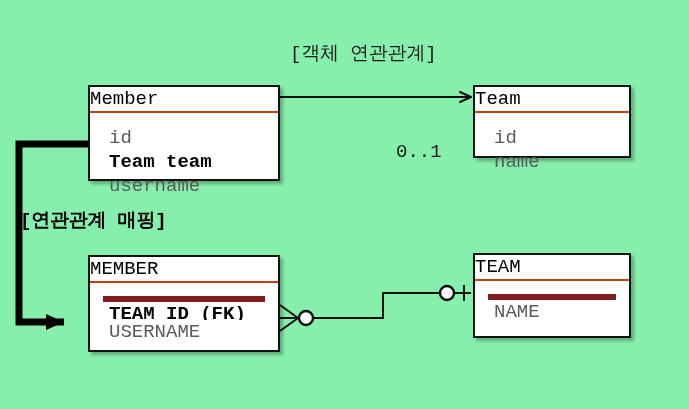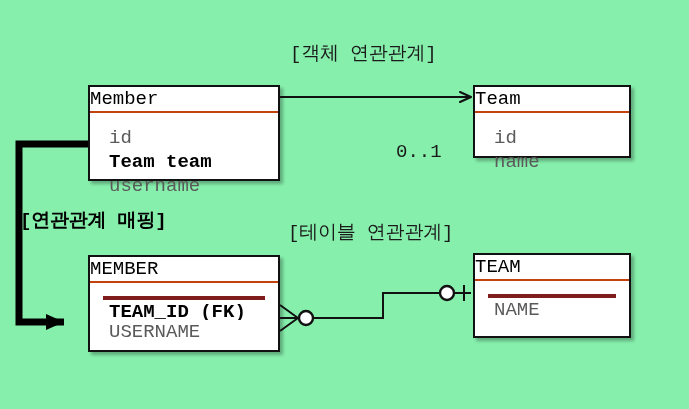--- a/index.html
+++ b/index.html
@@ -59,21 +59,21 @@
     line-height: 24px;
     height: 24px;
     white-space: nowrap;
     overflow: hidden;
   }
   .row.strong {
     color: #000000;
     font-weight: bold;
   }
   .row.sep {
-    border-top: 4px solid #7f1d1d;
+    border-top: 6px solid #7f1d1d;
   }
 
   
   #wires {
     position: absolute;
     left: 0;
     top: 0;
     width: 689px;
     height: 409px;
     pointer-events: none;
@@ -104,21 +104,20 @@
 </style>
 </head>
 <body>
 
 <div id="canvas">
 
   <div class="caption" style="left:290px; top:40px;">[객체 연관관계]</div>
 
   <div class="caption caption-bold" style="left:20px; top:207px;">[연관관계 매핑]</div>
 
-  <div class="caption" style="left:288px; top:219px;">[테이블 연관관계]</div>
 
   <div class="box" style="left:88px; top:85px; width:192px; height:96px;">
     <div class="box-header">Member</div>
     <div class="box-body">
       <div class="row">id</div>
       <div class="row strong">Team team</div>
       <div class="row">username</div>
     </div>
   </div>
 

